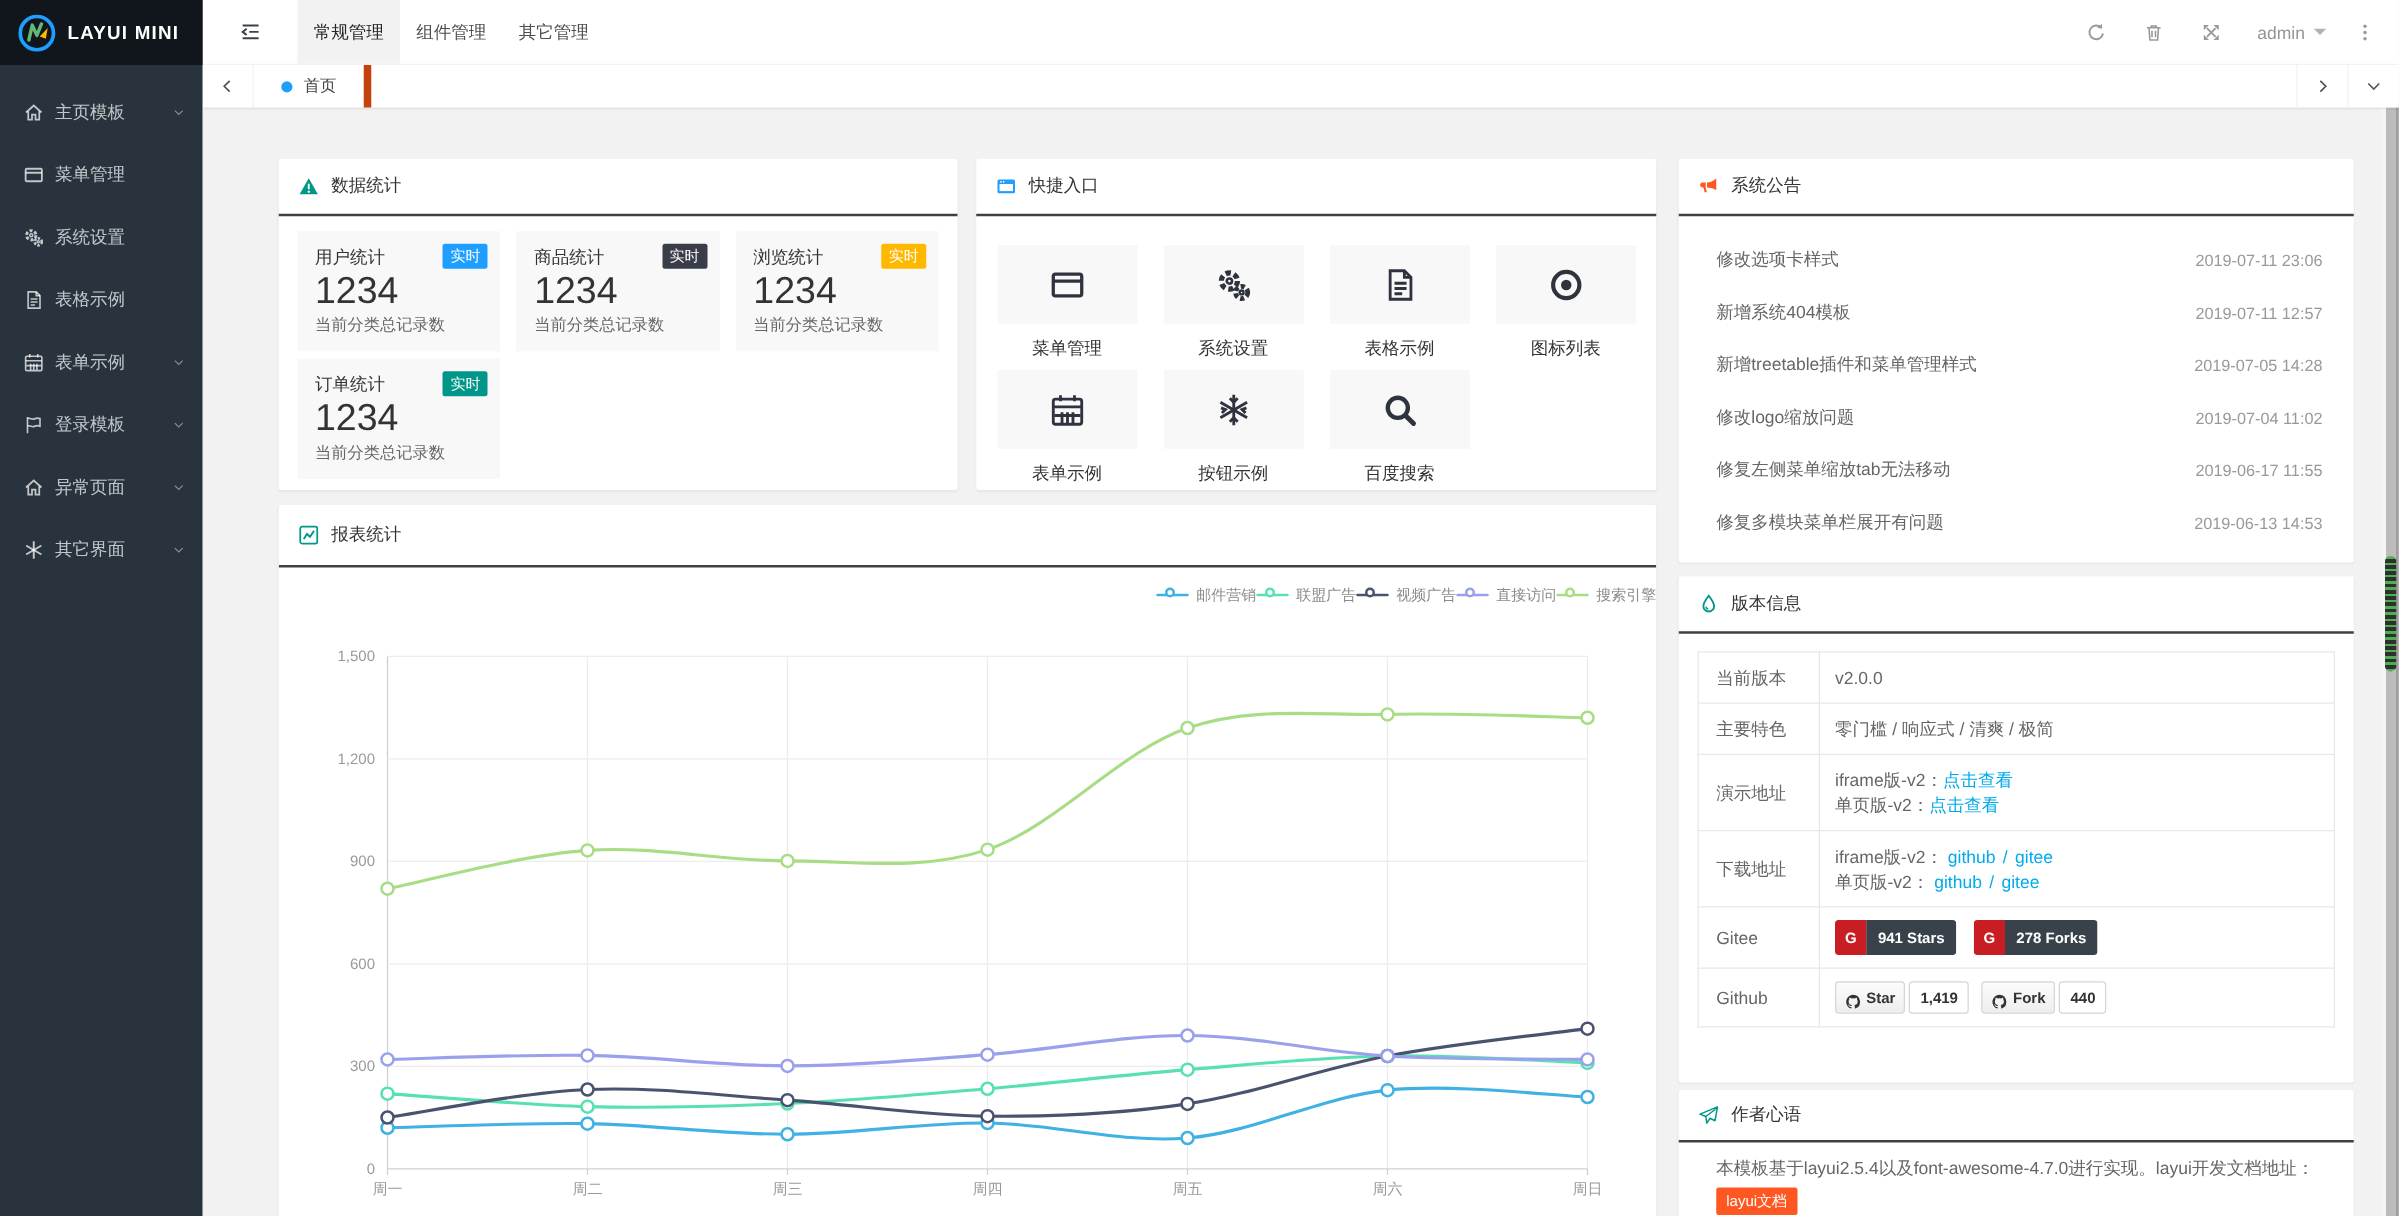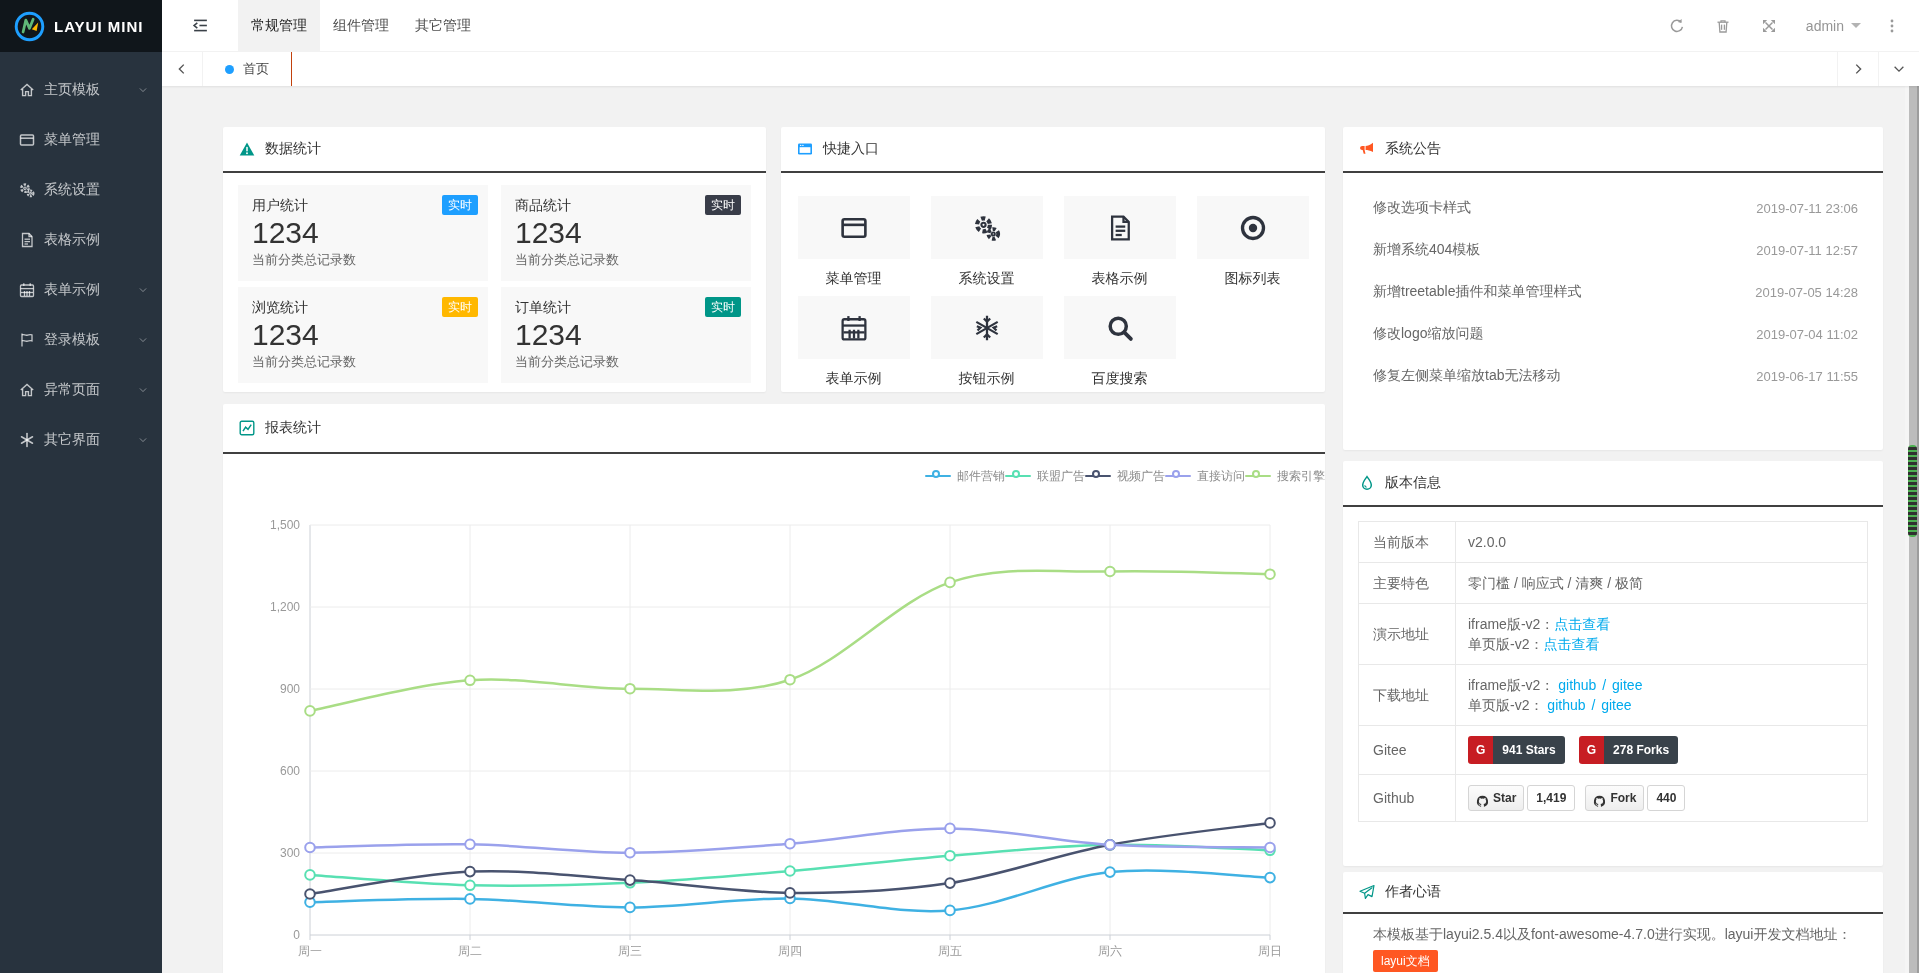--- a/index.html
+++ b/index.html
@@ -22,36 +22,36 @@
 .nav-tab{padding:0 13px;display:flex;align-items:center;font-size:14px;color:#4e4e4e;cursor:pointer}
 .nav-tab.active{background:#f2f2f2;color:#262626}
 .top-actions{margin-left:auto;display:flex;align-items:center;padding-right:10px}
 .act-btn{width:46px;height:52px;display:flex;align-items:center;justify-content:center;color:#9a9a9a;cursor:pointer}
 .admin{display:flex;align-items:center;gap:7px;color:#959595;font-size:14px;padding:0 14px;cursor:pointer}
 .caret{width:0;height:0;border:5px solid transparent;border-top-color:#b3b3b3;margin-top:5px}
 
 .tabstrip{position:absolute;left:162px;top:52px;right:0;height:34px;background:#fff;display:flex;box-shadow:0 1px 2px rgba(0,0,0,.08);z-index:3}
 .ts-btn{width:41px;display:flex;align-items:center;justify-content:center;color:#555;border-right:1px solid #f2f2f2;cursor:pointer}
 .ts-btn.rb{border-right:none;border-left:1px solid #f2f2f2}
-.ts-tab{display:flex;align-items:center;gap:9px;padding:0 22px;border-right:1px solid #c2410c;font-size:13px;color:#444;cursor:pointer}
+.ts-tab{display:flex;align-items:center;gap:9px;padding:0 22px;border-right:6px solid #c2410c;font-size:13px;color:#444;cursor:pointer}
 .ts-dot{width:9px;height:9px;border-radius:50%;background:#1E9FFF}
 .ts-spacer{flex:1}
 
 .content{position:absolute;left:162px;top:86px;right:14px;bottom:0;overflow:hidden;
   padding:41px 22px 0 61px;display:flex;gap:18px;align-items:flex-start}
 .col-main{width:1102px;flex:none}
 .col-side{width:540px;flex:none}
 .card{background:#fff;border-radius:2px;box-shadow:0 1px 2px rgba(0,0,0,.05)}
 .card-h{height:46px;display:flex;align-items:center;gap:10px;padding:0 16px;border-bottom:2px solid #404040;font-size:14px;color:#333}
 .card-h .hic{width:16px;height:16px;flex:none}
 
 .row-top{display:flex;gap:15px;margin-bottom:12px}
 .card.stats{width:543px;height:265px}
 .card.quick{width:544px;height:265px}
-.stats-body{padding:12px 15px 0;display:grid;grid-template-columns:1fr 1fr;gap:6px 13px}
+.stats-body{padding:12px 15px 0;display:grid;grid-template-columns:1fr 1fr 1fr;gap:6px 13px}
 .stat{background:#f8f8f8;height:96px;padding:12px 14px;position:relative;cursor:pointer}
 .stat .t{font-size:14px;color:#333}
 .stat .badge{position:absolute;top:10px;right:10px;color:#fff;font-size:12px;padding:2px 6px;border-radius:2px;line-height:16px}
 .stat .num{font-size:30px;color:#333;margin-top:1px;line-height:34px}
 .stat .d{font-size:13px;color:#666;margin-top:1px}
 .quick-body{padding:23px 15px 0;display:grid;grid-template-columns:repeat(4,112px);gap:8px 21px;justify-content:center}
 .q-cell{text-align:center;cursor:pointer}
 .q-tile{height:63px;background:#f8f8f8;display:flex;align-items:center;justify-content:center;color:#2e333e}
 .q-lbl{margin-top:9px;font-size:14px;color:#333;height:20px;line-height:20px}
 
@@ -659,20 +659,24 @@
           <span class="ann-d">2019-07-05 14:28</span>
         </div>
         <div class="ann-row">
           <span class="ann-t">修改logo缩放问题</span>
           <span class="ann-d">2019-07-04 11:02</span>
         </div>
         <div class="ann-row">
           <span class="ann-t">修复左侧菜单缩放tab无法移动</span>
           <span class="ann-d">2019-06-17 11:55</span>
         </div>
+        <div class="ann-row">
+          <span class="ann-t">修复多模块菜单栏展开有问题</span>
+          <span class="ann-d">2019-06-13 14:53</span>
+        </div>
       </div>
     </section>
 
     <section class="card ver">
       <div class="card-h">
         <svg class="hic" style="color:#009688">
             <use href="#i-drop"></use>
           </svg>
         <span>版本信息</span>
       </div>

